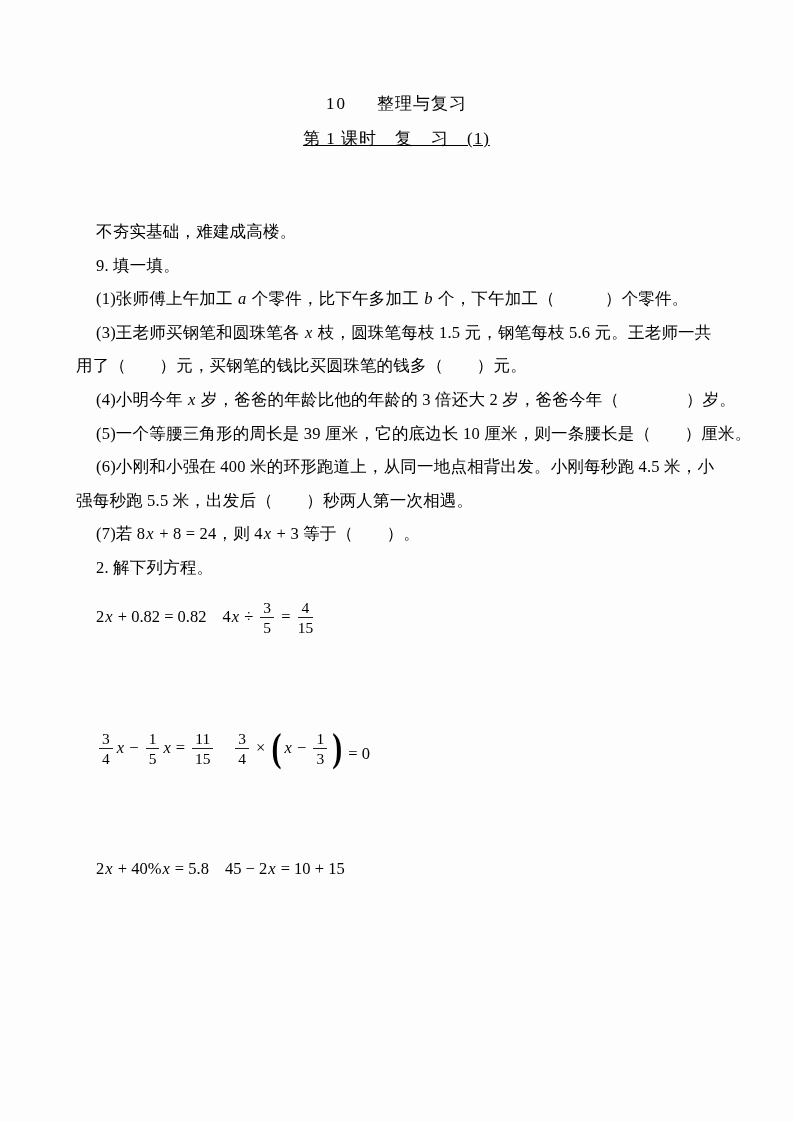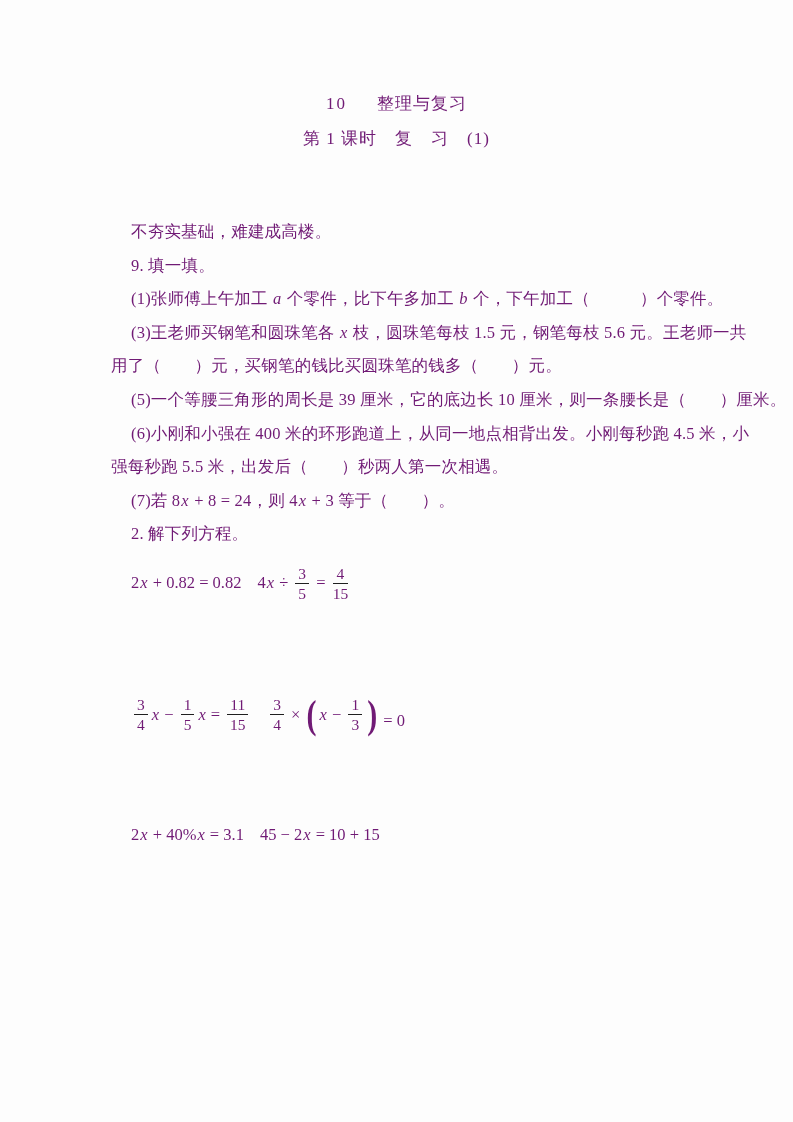--- a/index.html
+++ b/index.html
@@ -3,40 +3,41 @@
 <meta charset="utf-8">
 <style>
   html, body { margin:0; padding:0; background:#ffffff; }
   .page {
     position: relative;
     width: 793px;
     height: 1122px;
     background: #fdfdfd;
     overflow: hidden;
     font-family: "Liberation Serif", "DejaVu Serif", serif;
-    color: #701a75;
+    color: #000000;
     box-sizing: border-box;
   }
   .title-row {
     margin-top: 94px;
     text-align: center;
     font-size: 17px;
     line-height: 20px;
     letter-spacing: 1px;
   }
   .title-num { display: inline-block; margin-right: 30px; letter-spacing: 2px; }
   .subtitle-row {
     margin-top: 15px;
     text-align: center;
     font-size: 17px;
     line-height: 20px;
     letter-spacing: 1px;
+    text-decoration: underline;
   }
   .content {
-    margin-left: 111px;
+    margin-left: 76px;
     margin-right: 100px;
     margin-top: 66px;
   }
   .line {
     font-size: 16.5px;
     line-height: 33.6px;
     white-space: nowrap;
     letter-spacing: 0.2px;
   }
   .indent { text-indent: 20px; }
@@ -89,20 +90,21 @@
 
   <div class="content">
 
     <div class="line indent">不夯实基础，难建成高楼。</div>
 
     <div class="line indent">9.  填一填。</div>
 
     <div class="line indent"><span>(1)张师傅上午加工 </span><span class="mvar">a</span><span> 个零件，比下午多加工 </span><span class="mvar">b</span><span> 个，下午加工（　　　）个零件。</span></div>
     <div class="line indent"><span>(3)王老师买钢笔和圆珠笔各 </span><span class="mvar">x</span><span> 枝，圆珠笔每枝 1.5 元，钢笔每枝 5.6 元。王老师一共</span></div>
     <div class="line"><span>用了（　　）元，买钢笔的钱比买圆珠笔的钱多（　　）元。</span></div>
+    <div class="line indent"><span>(4)小明今年 </span><span class="mvar">x</span><span> 岁，爸爸的年龄比他的年龄的 3 倍还大 2 岁，爸爸今年（　　　　）岁。</span></div>
     <div class="line indent"><span>(5)一个等腰三角形的周长是 39 厘米，它的底边长 10 厘米，则一条腰长是（　　）厘米。</span></div>
     <div class="line indent"><span>(6)小刚和小强在 400 米的环形跑道上，从同一地点相背出发。小刚每秒跑 4.5 米，小</span></div>
     <div class="line"><span>强每秒跑 5.5 米，出发后（　　）秒两人第一次相遇。</span></div>
     <div class="line indent"><span>(7)若 8</span><span class="mvar">x</span><span> + 8 = 24，则 4</span><span class="mvar">x</span><span> + 3 等于（　　）。</span></div>
 
     <div class="line indent">2.  解下列方程。</div>
 
     <div class="eq-row eq-row-1">
       <span class="eq">
           <span>2</span>
@@ -140,21 +142,21 @@
           <span class="eq-tail-low"> = 0</span>
         </span>
     </div>
 
     <div class="eq-row eq-row-3">
       <span class="eq">
           <span>2</span>
           <span class="mvar">x</span>
           <span> + 40%</span>
           <span class="mvar">x</span>
-          <span> = 3.1</span>
+          <span> = 5.8</span>
         </span>
       <span class="eq">
           <span>45 − 2</span>
           <span class="mvar">x</span>
           <span> = 10 + 15</span>
         </span>
     </div>
 
   </div>
 </div>

